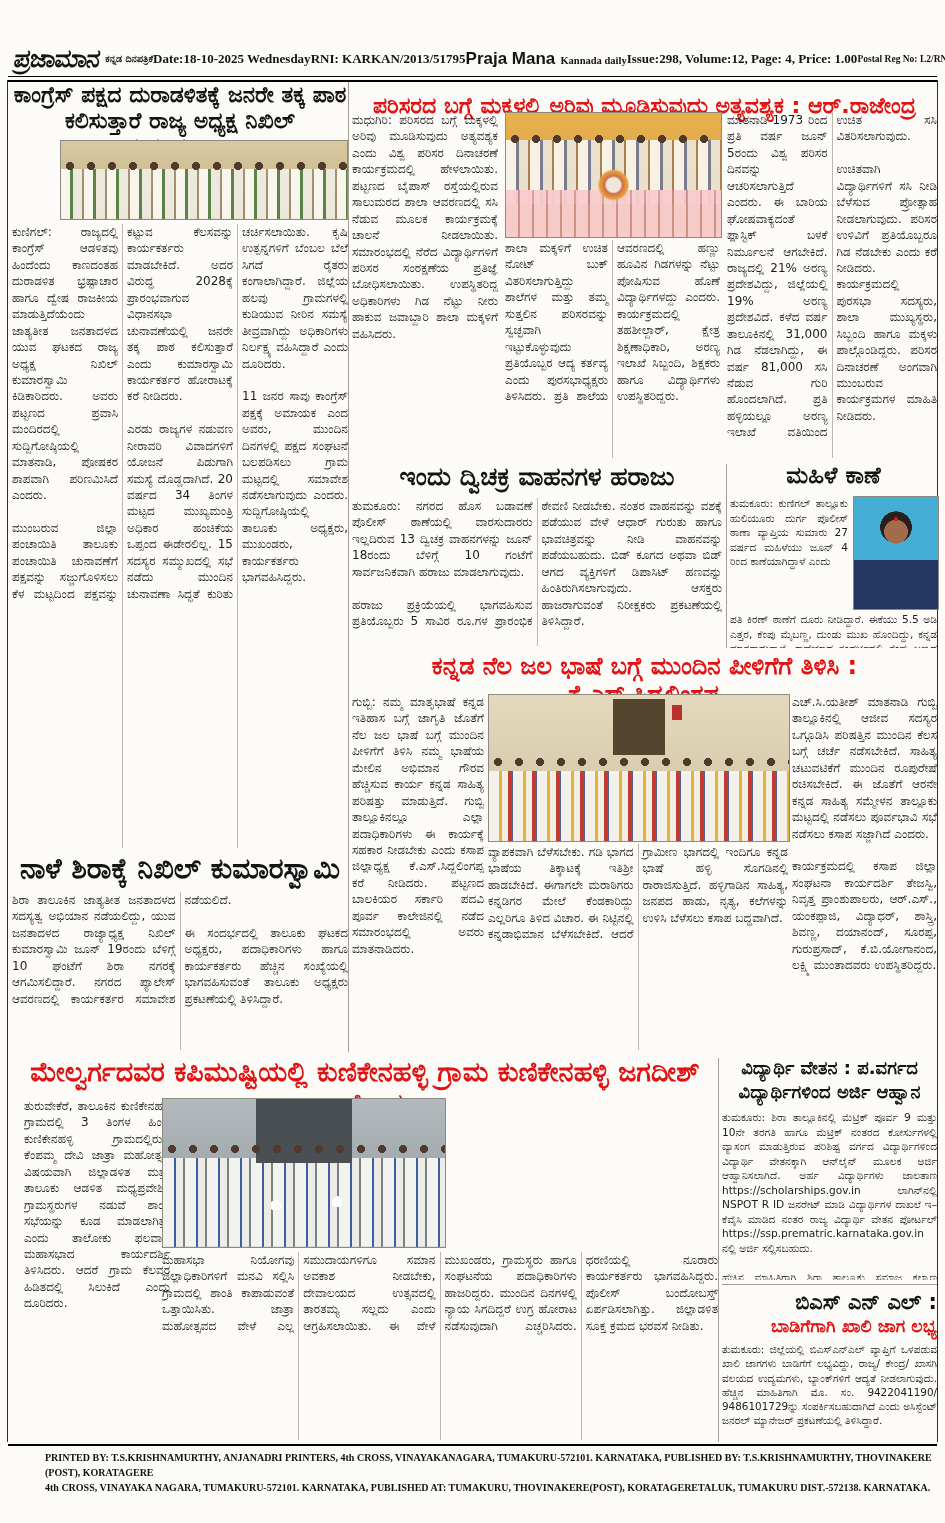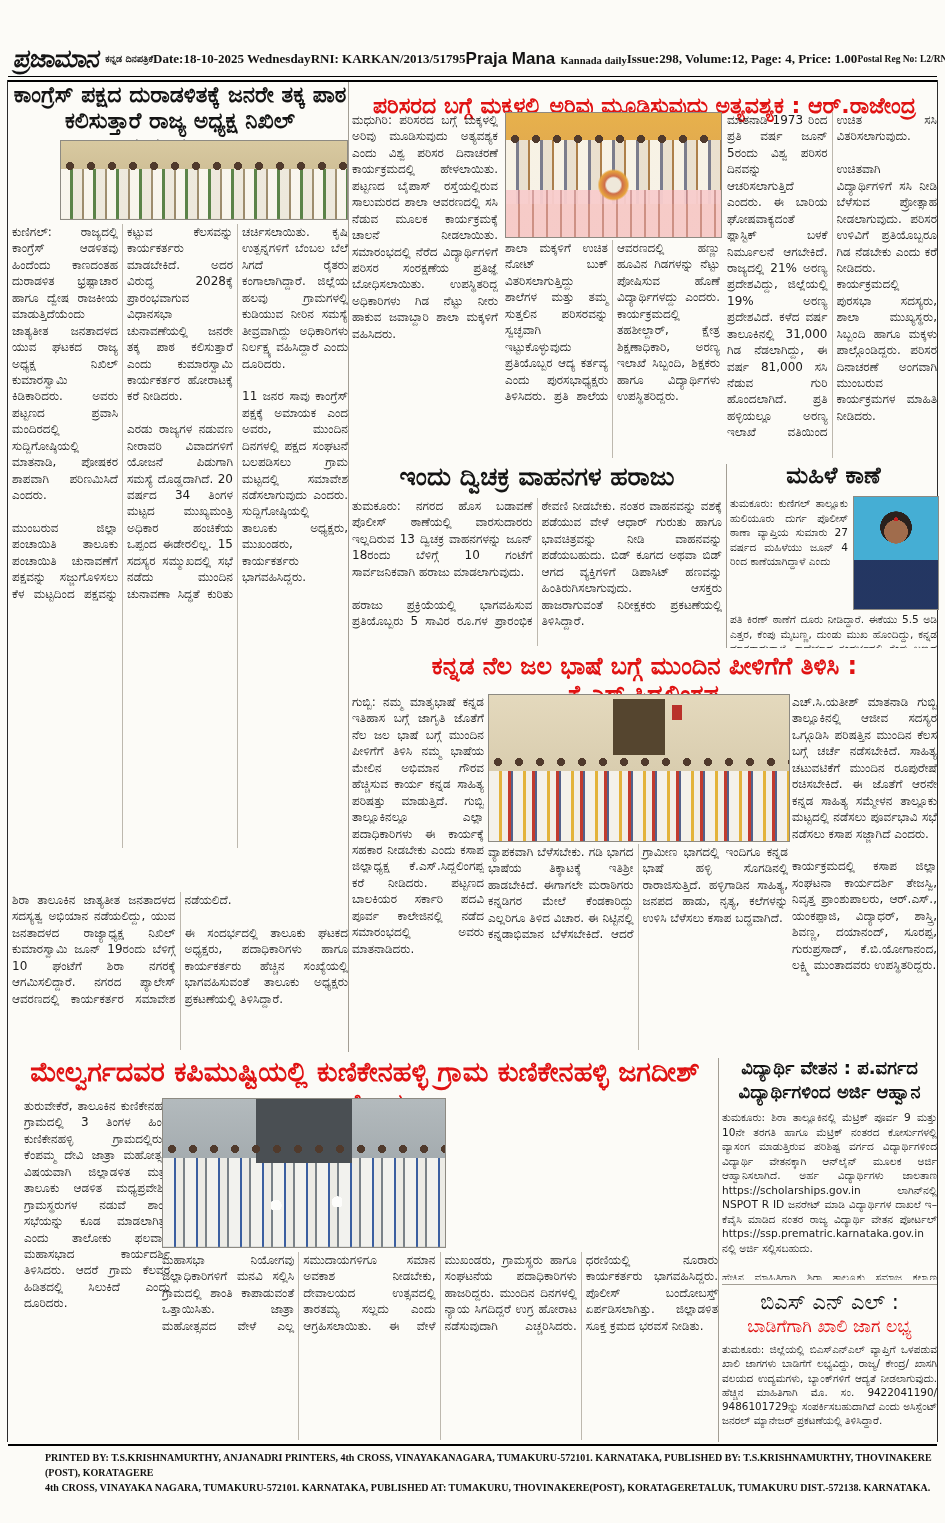--- a/index.html
+++ b/index.html
@@ -78,21 +78,21 @@
   #a1 .hl{font-size:22px;top:0}
   #a2 .hl{font-size:22px;top:13px}
   #a3 .hl{font-size:25px;top:0}
   #a4 .hl{font-size:23px;top:0}
   #a5 .hl{font-size:24px;top:0}
   #a6 .hl{font-size:28px;top:0}
   #a7 .hl{font-size:27px;top:0}
   #a8 .hl{font-size:18px;top:0;line-height:1.35}
   #a9 .hl1{font-size:21px;top:0}
   #a9 .hl2{font-size:17.5px;top:26px}
-  #a9 .hl1,#a9 .hl2{font-weight:normal;text-align:center;position:absolute;left:0;right:0}
+  #a9 .hl1,#a9 .hl2{font-weight:bold;text-align:right;position:absolute;left:0;right:0}
 
   
   #footer{position:absolute;left:45px;right:10px;top:1450px;
           font-family:"Liberation Serif",serif;font-weight:bold;font-size:10px;
           line-height:1.5;color:#111}
   #ruleBottom{position:absolute;left:8px;right:8px;top:1444px;height:2px;background:#000}
 </style>
 </head>
 <body>
 
@@ -124,20 +124,21 @@
   <div class="bt c3" style="left:0;top:142px;width:336px;height:624px">ಕುಣಿಗಲ್: ರಾಜ್ಯದಲ್ಲಿ ಕಾಂಗ್ರೆಸ್ ಆಡಳಿತವು ಹಿಂದೆಂದು ಕಾಣದಂತಹ ದುರಾಡಳಿತ ಭ್ರಷ್ಟಾಚಾರ ಹಾಗೂ ದ್ವೇಷ ರಾಜಕೀಯ ಮಾಡುತ್ತಿದೆಯೆಂದು ಜಾತ್ಯತೀತ ಜನತಾದಳದ ಯುವ ಘಟಕದ ರಾಜ್ಯ ಅಧ್ಯಕ್ಷ ನಿಖಿಲ್ ಕುಮಾರಸ್ವಾಮಿ ಕಿಡಿಕಾರಿದರು. ಅವರು ಪಟ್ಟಣದ ಪ್ರವಾಸಿ ಮಂದಿರದಲ್ಲಿ ಸುದ್ದಿಗೋಷ್ಠಿಯಲ್ಲಿ ಮಾತನಾಡಿ, ಪೋಷಕರ ಶಾಪವಾಗಿ ಪರಿಣಮಿಸಿದೆ ಎಂದರು.
 
 ಮುಂಬರುವ ಜಿಲ್ಲಾ ಪಂಚಾಯಿತಿ ತಾಲೂಕು ಪಂಚಾಯಿತಿ ಚುನಾವಣೆಗೆ ಪಕ್ಷವನ್ನು ಸಜ್ಜುಗೊಳಿಸಲು ಕೆಳ ಮಟ್ಟದಿಂದ ಪಕ್ಷವನ್ನು ಕಟ್ಟುವ ಕೆಲಸವನ್ನು ಕಾರ್ಯಕರ್ತರು ಮಾಡಬೇಕಿದೆ. ಅದರ ವಿರುದ್ಧ 2028ಕ್ಕೆ ಪ್ರಾರಂಭವಾಗುವ ವಿಧಾನಸಭಾ ಚುನಾವಣೆಯಲ್ಲಿ ಜನರೇ ತಕ್ಕ ಪಾಠ ಕಲಿಸುತ್ತಾರೆ ಎಂದು ಕುಮಾರಸ್ವಾಮಿ ಕಾರ್ಯಕರ್ತರ ಹೋರಾಟಕ್ಕೆ ಕರೆ ನೀಡಿದರು.
 
 ಎರಡು ರಾಜ್ಯಗಳ ನಡುವಣ ನೀರಾವರಿ ವಿವಾದಗಳಿಗೆ ಯೋಜನೆ ಪಿಡುಗಾಗಿ ಸಮಸ್ಯೆ ದೊಡ್ಡದಾಗಿದೆ. 20 ವರ್ಷದ 34 ತಿಂಗಳ ಮಟ್ಟದ ಮುಖ್ಯಮಂತ್ರಿ ಅಧಿಕಾರ ಹಂಚಿಕೆಯ ಒಪ್ಪಂದ ಈಡೇರಲಿಲ್ಲ. 15 ಸದಸ್ಯರ ಸಮ್ಮುಖದಲ್ಲಿ ಸಭೆ ನಡೆದು ಮುಂದಿನ ಚುನಾವಣಾ ಸಿದ್ಧತೆ ಕುರಿತು ಚರ್ಚಿಸಲಾಯಿತು. ಕೃಷಿ ಉತ್ಪನ್ನಗಳಿಗೆ ಬೆಂಬಲ ಬೆಲೆ ಸಿಗದೆ ರೈತರು ಕಂಗಾಲಾಗಿದ್ದಾರೆ. ಜಿಲ್ಲೆಯ ಹಲವು ಗ್ರಾಮಗಳಲ್ಲಿ ಕುಡಿಯುವ ನೀರಿನ ಸಮಸ್ಯೆ ತೀವ್ರವಾಗಿದ್ದು ಅಧಿಕಾರಿಗಳು ನಿರ್ಲಕ್ಷ್ಯ ವಹಿಸಿದ್ದಾರೆ ಎಂದು ದೂರಿದರು.
 
 11 ಜನರ ಸಾವು ಕಾಂಗ್ರೆಸ್ ಪಕ್ಷಕ್ಕೆ ಅಮಾಯಕ ಎಂದ ಅವರು, ಮುಂದಿನ ದಿನಗಳಲ್ಲಿ ಪಕ್ಷದ ಸಂಘಟನೆ ಬಲಪಡಿಸಲು ಗ್ರಾಮ ಮಟ್ಟದಲ್ಲಿ ಸಮಾವೇಶ ನಡೆಸಲಾಗುವುದು ಎಂದರು. ಸುದ್ದಿಗೋಷ್ಠಿಯಲ್ಲಿ ತಾಲೂಕು ಅಧ್ಯಕ್ಷರು, ಮುಖಂಡರು, ಕಾರ್ಯಕರ್ತರು ಭಾಗವಹಿಸಿದ್ದರು.</div>
 </div>
 
 <div id="a6" class="art" style="left:12px;top:852px;width:336px;height:200px">
+  <div class="hl">ನಾಳೆ ಶಿರಾಕ್ಕೆ ನಿಖಿಲ್ ಕುಮಾರಸ್ವಾಮಿ</div>
   <div class="bt c2" style="left:0;top:40px;width:336px;height:158px">ಶಿರಾ ತಾಲೂಕಿನ ಜಾತ್ಯತೀತ ಜನತಾದಳದ ಸದಸ್ಯತ್ವ ಅಭಿಯಾನ ನಡೆಯಲಿದ್ದು, ಯುವ ಜನತಾದಳದ ರಾಜ್ಯಾಧ್ಯಕ್ಷ ನಿಖಿಲ್ ಕುಮಾರಸ್ವಾಮಿ ಜೂನ್ 19ರಂದು ಬೆಳಿಗ್ಗೆ 10 ಘಂಟೆಗೆ ಶಿರಾ ನಗರಕ್ಕೆ ಆಗಮಿಸಲಿದ್ದಾರೆ. ನಗರದ ಪ್ಯಾಲೇಸ್ ಆವರಣದಲ್ಲಿ ಕಾರ್ಯಕರ್ತರ ಸಮಾವೇಶ ನಡೆಯಲಿದೆ.
 
 ಈ ಸಂದರ್ಭದಲ್ಲಿ ತಾಲೂಕು ಘಟಕದ ಅಧ್ಯಕ್ಷರು, ಪದಾಧಿಕಾರಿಗಳು ಹಾಗೂ ಕಾರ್ಯಕರ್ತರು ಹೆಚ್ಚಿನ ಸಂಖ್ಯೆಯಲ್ಲಿ ಭಾಗವಹಿಸುವಂತೆ ತಾಲೂಕು ಅಧ್ಯಕ್ಷರು ಪ್ರಕಟಣೆಯಲ್ಲಿ ತಿಳಿಸಿದ್ದಾರೆ.</div>
 </div>
 
 <div id="a2" class="art" style="left:352px;top:80px;width:585px;height:380px">
   <div class="hl red">ಪರಿಸರದ ಬಗ್ಗೆ ಮಕ್ಕಳಲ್ಲಿ ಅರಿವು ಮೂಡಿಸುವುದು ಅತ್ಯವಶ್ಯಕ : ಆರ್.ರಾಜೇಂದ್ರ</div>
   <div id="photo2" class="photo" style="left:153px;top:32px;width:215px;height:124px"></div>
   <div class="bt" style="left:0;top:32px;width:146px;height:346px">ಮಧುಗಿರಿ: ಪರಿಸರದ ಬಗ್ಗೆ ಮಕ್ಕಳಲ್ಲಿ ಅರಿವು ಮೂಡಿಸುವುದು ಅತ್ಯವಶ್ಯಕ ಎಂದು ವಿಶ್ವ ಪರಿಸರ ದಿನಾಚರಣೆ ಕಾರ್ಯಕ್ರಮದಲ್ಲಿ ಹೇಳಲಾಯಿತು. ಪಟ್ಟಣದ ಬೈಪಾಸ್ ರಸ್ತೆಯಲ್ಲಿರುವ ಸಾಲುಮರದ ಶಾಲಾ ಆವರಣದಲ್ಲಿ ಸಸಿ ನೆಡುವ ಮೂಲಕ ಕಾರ್ಯಕ್ರಮಕ್ಕೆ ಚಾಲನೆ ನೀಡಲಾಯಿತು. ಸಮಾರಂಭದಲ್ಲಿ ನೆರೆದ ವಿದ್ಯಾರ್ಥಿಗಳಿಗೆ ಪರಿಸರ ಸಂರಕ್ಷಣೆಯ ಪ್ರತಿಜ್ಞೆ ಬೋಧಿಸಲಾಯಿತು. ಉಪಸ್ಥಿತರಿದ್ದ ಅಧಿಕಾರಿಗಳು ಗಿಡ ನೆಟ್ಟು ನೀರು ಹಾಕುವ ಜವಾಬ್ದಾರಿ ಶಾಲಾ ಮಕ್ಕಳಿಗೆ ವಹಿಸಿದರು.</div>
   <div class="bt c2" style="left:153px;top:160px;width:215px;height:218px">ಶಾಲಾ ಮಕ್ಕಳಿಗೆ ಉಚಿತ ನೋಟ್ ಬುಕ್ ವಿತರಿಸಲಾಗುತ್ತಿದ್ದು ಶಾಲೆಗಳ ಮತ್ತು ತಮ್ಮ ಸುತ್ತಲಿನ ಪರಿಸರವನ್ನು ಸ್ವಚ್ಛವಾಗಿ ಇಟ್ಟುಕೊಳ್ಳುವುದು ಪ್ರತಿಯೊಬ್ಬರ ಆದ್ಯ ಕರ್ತವ್ಯ ಎಂದು ಪುರಸಭಾಧ್ಯಕ್ಷರು ತಿಳಿಸಿದರು. ಪ್ರತಿ ಶಾಲೆಯ ಆವರಣದಲ್ಲಿ ಹಣ್ಣು ಹೂವಿನ ಗಿಡಗಳನ್ನು ನೆಟ್ಟು ಪೋಷಿಸುವ ಹೊಣೆ ವಿದ್ಯಾರ್ಥಿಗಳದ್ದು ಎಂದರು. ಕಾರ್ಯಕ್ರಮದಲ್ಲಿ ತಹಶೀಲ್ದಾರ್, ಕ್ಷೇತ್ರ ಶಿಕ್ಷಣಾಧಿಕಾರಿ, ಅರಣ್ಯ ಇಲಾಖೆ ಸಿಬ್ಬಂದಿ, ಶಿಕ್ಷಕರು ಹಾಗೂ ವಿದ್ಯಾರ್ಥಿಗಳು ಉಪಸ್ಥಿತರಿದ್ದರು.</div>

